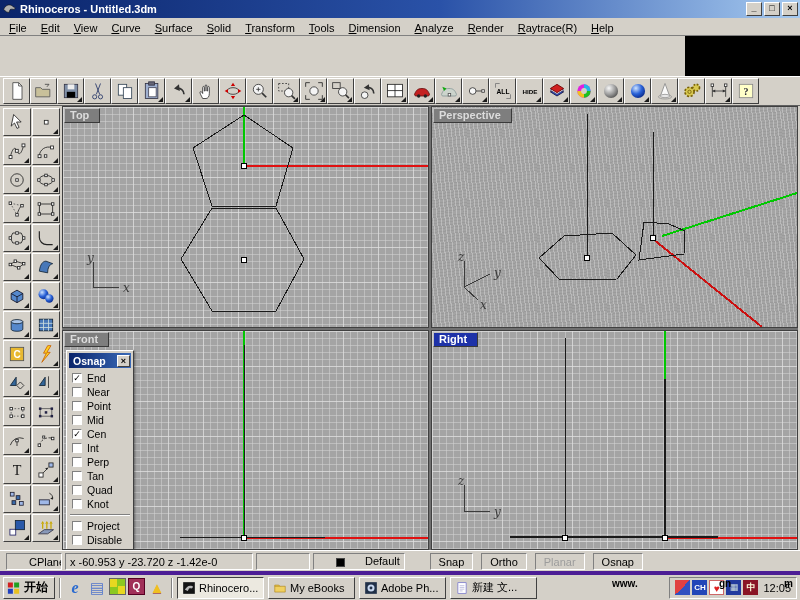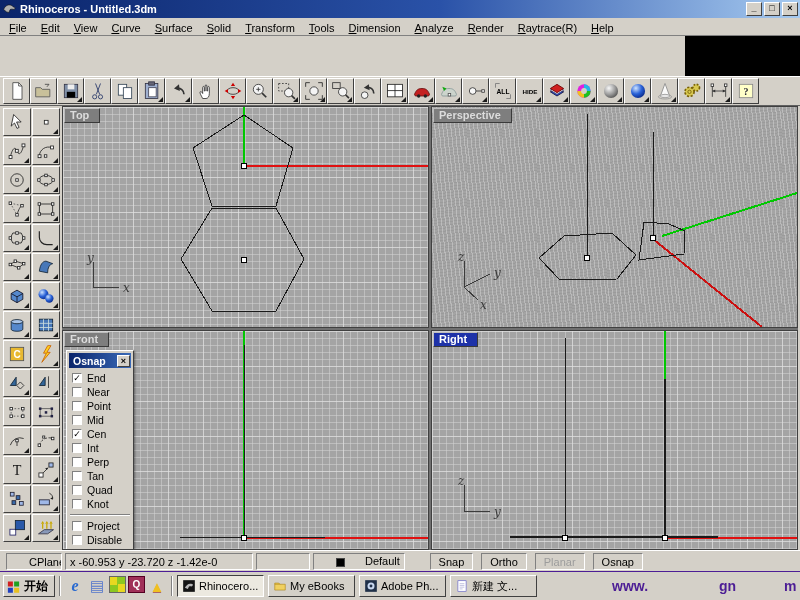--- a/index.html
+++ b/index.html
@@ -91,21 +91,21 @@
 #pane-coords{width:188px;padding:2px 4px}
 #pane-blank{width:54px}
 #pane-layer{width:92px;display:flex;align-items:flex-end;gap:20px}
 .swatch{width:9px;height:9px;background:#000;border:1px solid #444;flex:none}
 .sb-spacer{flex:1}
 .pane.toggle{padding:2px 8px}
 .pane.disabled{color:#9c9c9c}
 
 
 .taskbar{position:absolute;left:0;top:571px;width:800px;height:29px;background:#d4d0c8;
-  border-top:1px solid #4c1d95;display:flex;align-items:center;padding:0 3px;gap:3px}
+  border-top:4px solid #4c1d95;display:flex;align-items:center;padding:0 3px;gap:3px}
 .start{height:22px;display:flex;align-items:center;gap:3px;padding:0 6px 0 2px;background:#d4d0c8;
   border:1px solid;border-color:#fff #404040 #404040 #fff;font-weight:bold;font-size:12px;flex:none}
 .tb-sep{width:2px;height:20px;border-left:1px solid #808080;border-right:1px solid #fff;margin:0 1px;flex:none}
 .ql{width:20px;height:20px;display:flex;align-items:center;justify-content:center;flex:none;
   font-weight:bold;cursor:pointer}
 .ql-ie{color:#2a6ad0;font-family:"Liberation Serif",serif;font-style:italic;font-size:16px}
 .ql-doc{color:#5577cc;font-size:15px}
 .ql-grid{background:conic-gradient(#8cc820 0 90deg,#e8d820 90deg 180deg,#8cc820 180deg 270deg,#e8d820 270deg);
   border:1px solid #666;width:17px;height:17px}
 .ql-acd{background:#a03058;color:#fff;font-size:10px;width:17px;height:17px;border:1px solid #502}
@@ -117,21 +117,21 @@
 .tray{margin-left:auto;height:22px;border:1px solid;border-color:#808080 #fff #fff #808080;
   display:flex;align-items:center;gap:2px;padding:0 5px;flex:none}
 .tray-ic{width:15px;height:15px;text-align:center;font-size:8px;font-weight:bold;line-height:15px;
   overflow:hidden;flex:none;z-index:2}
 .ti-im{background:linear-gradient(135deg,#e04040 50%,#3050c0 50%)}
 .ti-ch{background:#2246b8;color:#fff}
 .ti-shield{background:#fff;color:#d22;font-size:10px;border:1px solid #c66}
 .ti-kbd{background:#223a9e;color:#cdd;font-size:9px}
 .ti-ime{background:#8a1525;color:#ffd;font-size:9px}
 .clock{margin-left:3px;z-index:2}
-.wm{position:absolute;color:#4c1d95;font-weight:bold;font-size:14px;z-index:6;top:578px;cursor:default}
+.wm{position:absolute;color:#000000;font-weight:bold;font-size:10px;z-index:6;top:578px;cursor:default}
 #wm1{left:612px}#wm2{left:719px}#wm3{left:784px}
 </style>
 </head>
 <body>
 
 <svg width="0" height="0" style="position:absolute">
 <defs>
 <radialGradient id="grad-gray" cx="35%" cy="30%" r="75%">
         <stop offset="0%" stop-color="#f8f8f8"></stop>
         <stop offset="60%" stop-color="#9a9a9a"></stop>
@@ -797,18 +797,28 @@
           <span>Adobe Ph...</span>
         </div>
         <div class="task">
           <svg viewBox="0 0 24 24" class="task-ic">
             <rect x="5" y="3" width="14" height="18" fill="#fff" stroke="#55c"></rect>
             <path d="M8 8h8M8 11h8M8 14h8M8 17h5" stroke="#99c"></path>
           </svg>
           <span>新建 文...</span>
         </div>
       </div>
+    <div class="tray">
+      <span id="tray-icons" style="display:flex;gap:2px">
+          <span class="tray-ic ti-im"></span>
+          <span class="tray-ic ti-ch">CH</span>
+          <span class="tray-ic ti-shield">♥</span>
+          <span class="tray-ic ti-kbd">▦</span>
+          <span class="tray-ic ti-ime">中</span>
+        </span>
+      <span class="clock">12:05</span>
+    </div>
   </div>
 
   <span class="wm" id="wm1">www.</span>
   <span class="wm" id="wm2">gn</span>
   <span class="wm" id="wm3">m</span>
 </div>
 
 </body></html>

